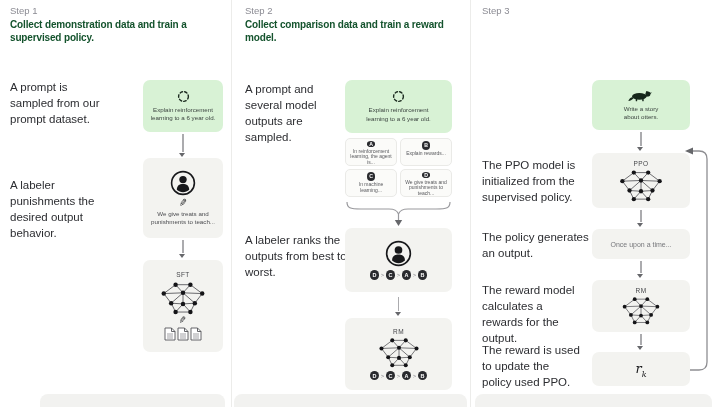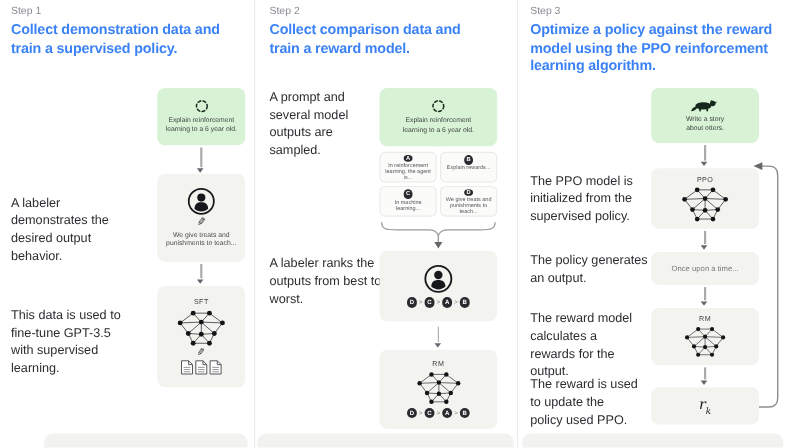--- a/index.html
+++ b/index.html
@@ -1,20 +1,20 @@
 <!DOCTYPE html>
 <html><head>
 <meta charset="utf-8">
 <style>
   html,body{margin:0;padding:0;background:#fff;}
   .canvas{position:relative;width:720px;height:407px;background:#ffffff;overflow:hidden;
           font-family:"Liberation Sans","DejaVu Sans",sans-serif;color:#222;}
   .divider{position:absolute;top:0;width:1px;height:407px;background:#ececea;}
   .step-label{position:absolute;font-size:9.5px;color:#8b8b93;}
-  .title{position:absolute;font-weight:bold;font-size:13px;line-height:1.28;color:#3b82f6;letter-spacing:-0.15px;}
+  .title{position:absolute;font-weight:bold;font-size:10px;line-height:1.28;color:#14532d;letter-spacing:-0.15px;}
   .caption{position:absolute;font-size:11.5px;line-height:1.38;color:#2c2d31;}
   .gbox{position:absolute;background:#d8f2d5;border-radius:7px;display:flex;flex-direction:column;
         align-items:center;justify-content:center;gap:3px;text-align:center;}
   .graybox{position:absolute;background:#f3f3f0;border-radius:7px;display:flex;flex-direction:column;
         align-items:center;justify-content:center;text-align:center;}
   .boxtext{font-size:6.2px;line-height:1.32;color:#3c4540;text-align:center;}
   .boxtext.gray{color:#4a4b4f;}
   .netlabel{font-size:6.5px;color:#45464a;letter-spacing:0.4px;margin-bottom:2px;}
   .arr{position:absolute;width:1.2px;background:#ababae;}
   .arr::after{content:'';position:absolute;left:-3.1px;bottom:-4.5px;border-left:3.7px solid transparent;
@@ -88,22 +88,22 @@
 </svg>
 
 <div class="canvas">
 
   <div class="divider" style="left:231px"></div>
   <div class="divider" style="left:470px"></div>
 
   <div class="step-label" style="left:10px;top:5px">Step 1</div>
   <div class="title" style="left:10px;top:19px;width:195px">Collect demonstration data and train a supervised policy.</div>
 
-  <div class="caption" style="left:10px;top:178px;width:100px">A labeler demonstrates the desired output behavior.</div>
-  <div class="caption" style="left:10px;top:280px;width:105px">This data is used to fine-tune GPT-3.5 with supervised learning.</div>
+  <div class="caption" style="left:10px;top:80px;width:95px">A prompt is sampled from our prompt dataset.</div>
+  <div class="caption" style="left:10px;top:178px;width:100px">A labeler punishments the desired output behavior.</div>
 
   <div class="gbox" style="left:143px;top:80px;width:80px;height:52px">
     <svg width="13" height="13">
         <use href="#dashcircle"></use>
       </svg>
     <div class="boxtext" style="width:72px">Explain reinforcement learning to a 6 year old.</div>
   </div>
 
   <div class="arr" style="left:182.4px;top:134px;height:18px"></div>
 
@@ -201,21 +201,20 @@
       <span class="rank-sep">&gt;</span>
       <div class="rank-circle">C</div>
       <span class="rank-sep">&gt;</span>
       <div class="rank-circle">A</div>
       <span class="rank-sep">&gt;</span>
       <div class="rank-circle">B</div>
     </div>
   </div>
 
   <div class="step-label" style="left:482px;top:5px">Step 3</div>
-  <div class="title" style="left:482px;top:19px;width:220px">Optimize a policy against the reward model using the PPO reinforcement learning algorithm.</div>
 
   <div class="caption" style="left:482px;top:158px;width:103px">The PPO model is initialized from the supervised policy.</div>
   <div class="caption" style="left:482px;top:230px;width:110px">The policy generates an output.</div>
   <div class="caption" style="left:482px;top:283px;width:103px">The reward model calculates a rewards for the output.</div>
   <div class="caption" style="left:482px;top:343px;width:98px">The reward is used to update the policy used PPO.</div>
 
   <div class="gbox" style="left:592px;top:80px;width:98px;height:50px">
     <svg width="26" height="13">
         <use href="#otter"></use>
       </svg>

